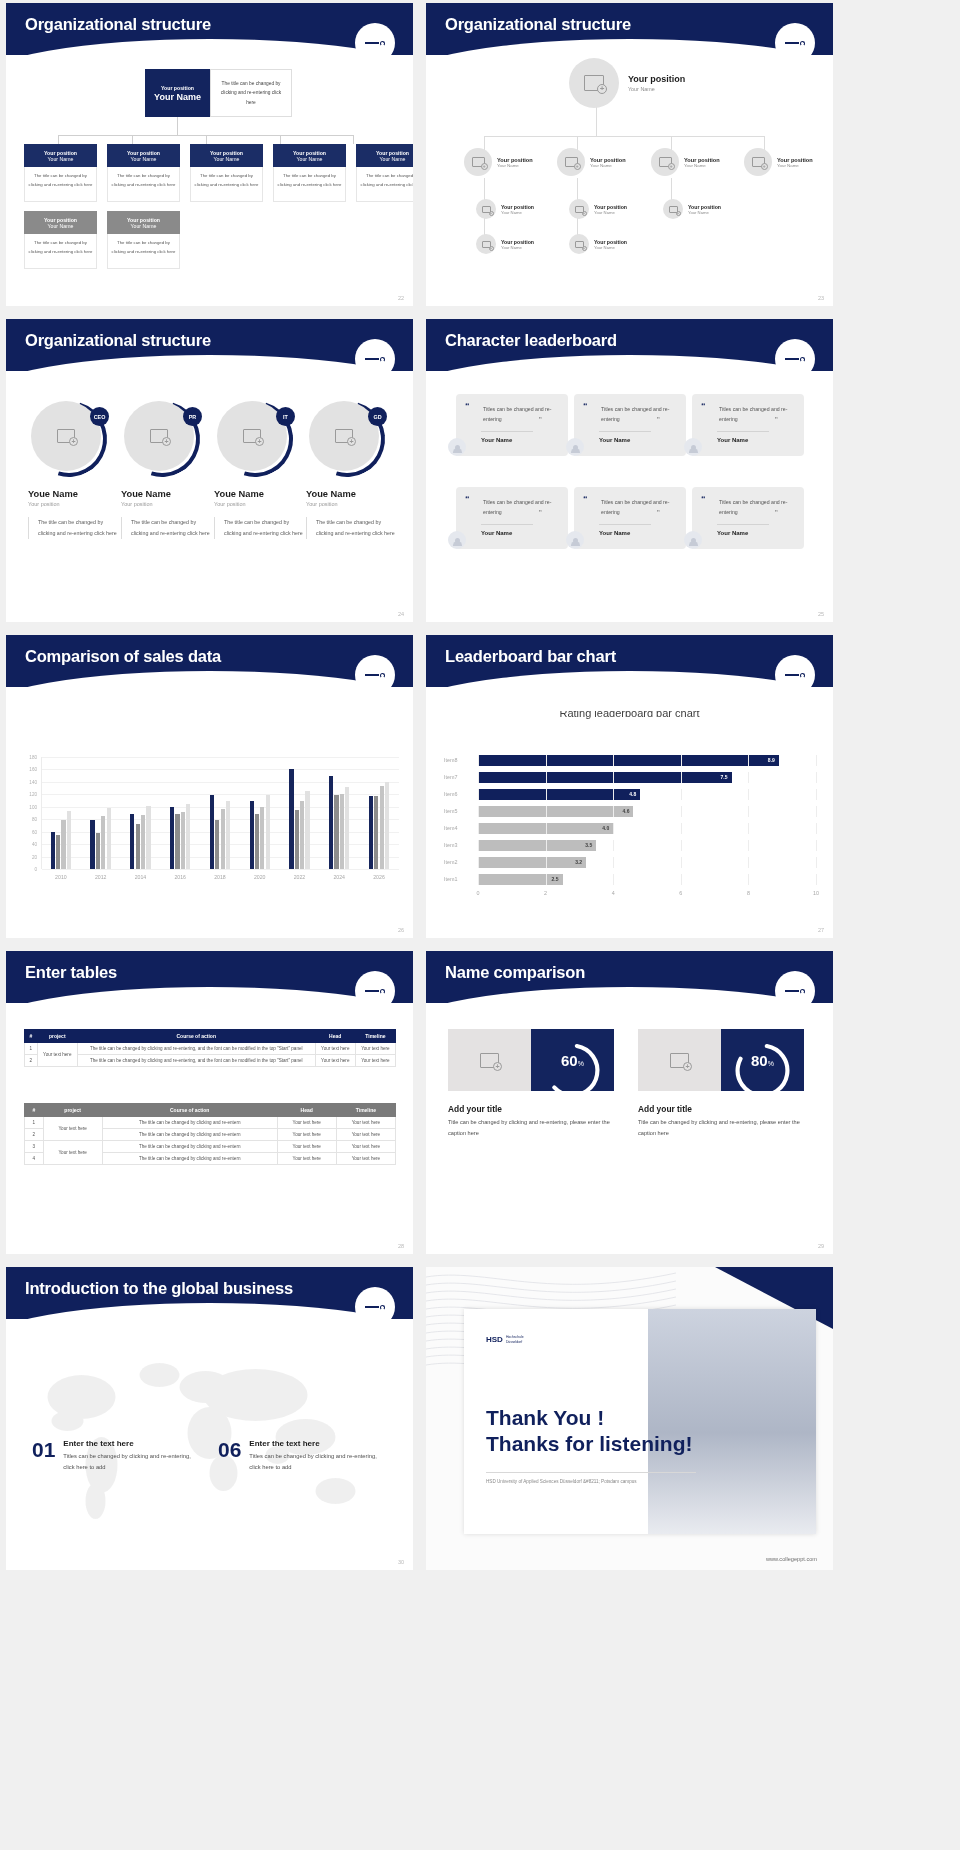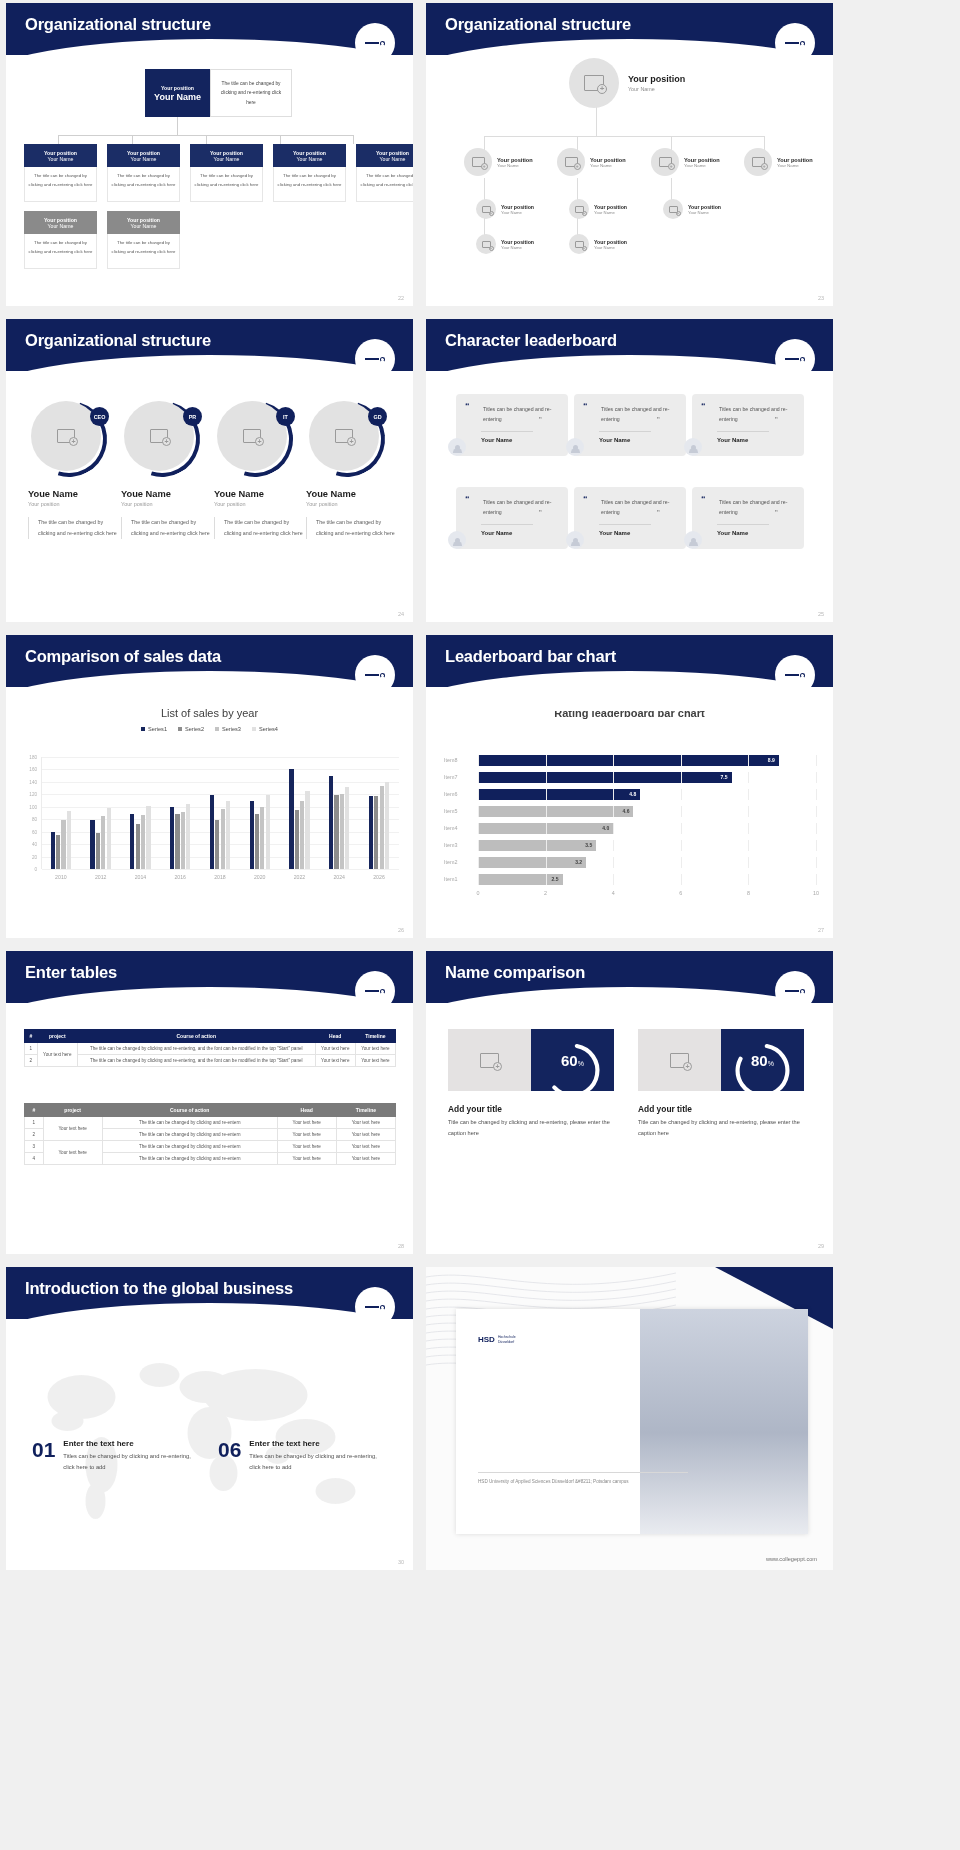--- a/index.html
+++ b/index.html
@@ -187,21 +187,21 @@
          opacity:.5; }
   .gb-item { position:absolute; top:172px; display:flex; align-items:flex-start; gap:8px; }
   .gb-num { font-size:21px; font-weight:bold; color:#10205c; line-height:1; }
   .gb-txt .t { font-size:8px; font-weight:bold; color:#1b1b1b; }
   .gb-txt .d { font-size:5.8px; color:#4f4f4f; line-height:1.95; margin-top:3px; width:140px; }
 
   
   .ty-bg { position:absolute; inset:0; background:#fbfbfb; }
   .ty-corner { position:absolute; right:0; top:0; width:0; height:0;
                border-left:118px solid transparent; border-top:62px solid #10205c; }
-  .ty-card { position:absolute; left:30px; top:42px; width:352px; height:225px;
+  .ty-card { position:absolute; left:38px; top:42px; width:352px; height:225px;
              background:#fff; box-shadow:0 0 5px rgba(0,0,0,.13); overflow:hidden; }
   .ty-photo { position:absolute; right:0; top:0; width:168px; height:100%;
               background:linear-gradient(180deg,#cdd3df 0%,#aeb6c6 55%,#e9ebf0 100%); }
   .ty-logo { position:absolute; left:22px; top:26px; display:flex;
              align-items:center; gap:3px; }
   .ty-logo .hsd { font-size:8px; font-weight:bold; color:#10205c; }
   .ty-logo .sub { font-size:3.4px; color:#10205c; line-height:1.25; }
   .ty-h1 { position:absolute; left:22px; top:96px; font-size:21px;
            font-weight:bold; color:#10205c; line-height:1.25; }
   .ty-rule { position:absolute; left:22px; top:163px; width:210px; height:1px; background:#d8d8d8; }
@@ -607,41 +607,20 @@
   <div class="slide">
     <div class="band"></div>
     <div class="band-title">Comparison of sales data</div>
     <div class="logo-bubble">
       <span class="logo-mark">
           <span class="bar"></span>
           <span class="dot"></span>
         </span>
     </div>
 
-    <div style="position:absolute; left:0; top:66px; width:100%;">
-      <div class="chart-title">List of sales by year</div>
-      <div class="legend" id="s26-legend">
-          <div class="li">
-            <span class="sw" style="background: rgb(22, 37, 92);"></span>
-            <span>Series1</span>
-          </div>
-          <div class="li">
-            <span class="sw" style="background: rgb(141, 141, 141);"></span>
-            <span>Series2</span>
-          </div>
-          <div class="li">
-            <span class="sw" style="background: rgb(196, 196, 196);"></span>
-            <span>Series3</span>
-          </div>
-          <div class="li">
-            <span class="sw" style="background: rgb(225, 225, 225);"></span>
-            <span>Series4</span>
-          </div>
-        </div>
-    </div>
 
     <div class="plot">
       <div class="yaxis" id="s26-yaxis">
           <span style="top: 112px;">0</span>
           <span style="top: 99.5556px;">20</span>
           <span style="top: 87.1111px;">40</span>
           <span style="top: 74.6667px;">60</span>
           <span style="top: 62.2222px;">80</span>
           <span style="top: 49.7778px;">100</span>
           <span style="top: 37.3333px;">120</span>
@@ -736,21 +715,21 @@
   <div class="slide">
     <div class="band"></div>
     <div class="band-title">Leaderboard bar chart</div>
     <div class="logo-bubble">
       <span class="logo-mark">
           <span class="bar"></span>
           <span class="dot"></span>
         </span>
     </div>
 
-    <div class="chart-title" style="margin-top:72px;font-weight:bold;">Rating leaderboard bar chart</div>
+    <div class="chart-title" style="margin-top:72px;">Rating leaderboard bar chart</div>
 
     <div class="lb">
       <div id="s27-rows">
           <div class="lb-row">
             <div class="lb-lab">Item8</div>
             <div class="lb-track">
               <div class="lb-gl" style="left: 0%;"></div>
               <div class="lb-gl" style="left: 20%;"></div>
               <div class="lb-gl" style="left: 40%;"></div>
               <div class="lb-gl" style="left: 60%;"></div>
@@ -1048,20 +1027,24 @@
       </g>
     </svg>
     <div class="ty-corner"></div>
 
     <div class="ty-card">
       <div class="ty-photo"></div>
       <div class="ty-logo">
         <span class="hsd">HSD</span>
         <span class="sub">Hochschule<br>Düsseldorf</span>
       </div>
+      <div class="ty-h1">
+        <div>Thank You !</div>
+        <div>Thanks for listening!</div>
+      </div>
       <div class="ty-rule"></div>
       <div class="ty-cap">HSD University of Applied Sciences Düsseldorf &amp;#8211; Potsdam campus</div>
     </div>
 
     <div class="ty-foot">www.collegeppt.com</div>
   </div>
 
 </div>
 
 </body></html>

